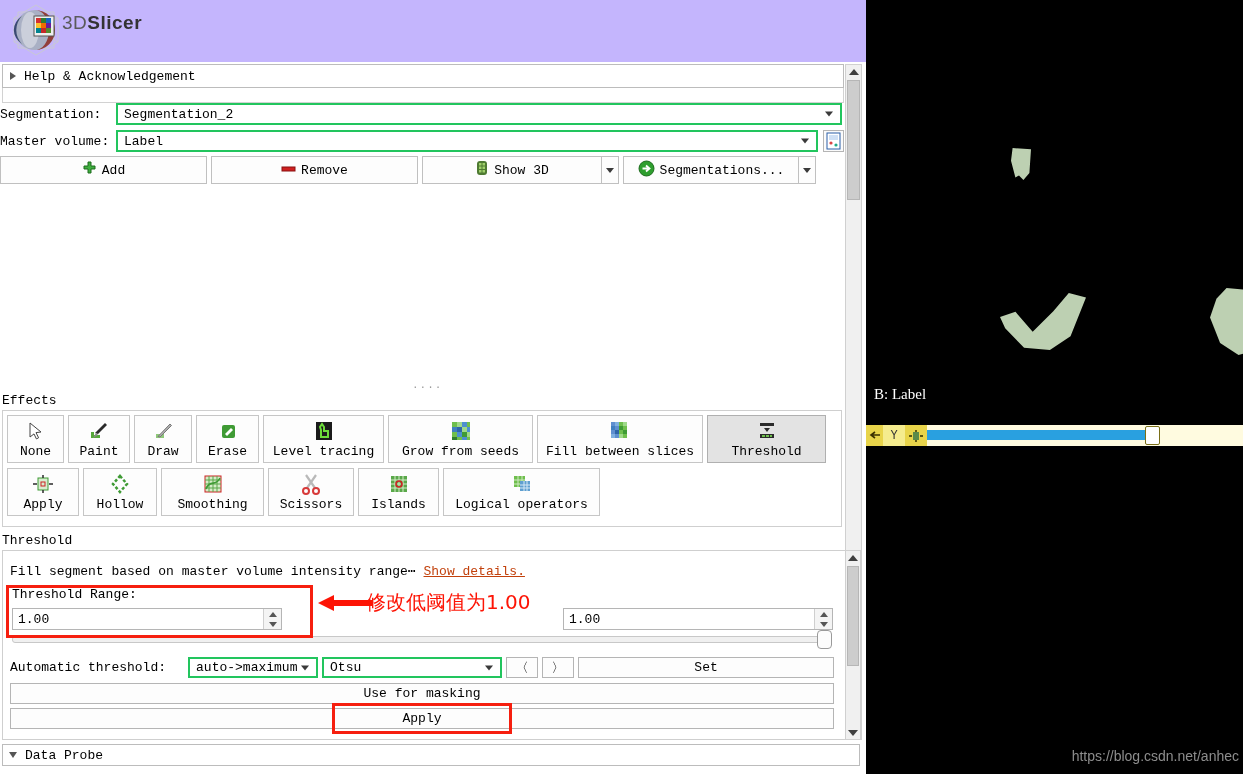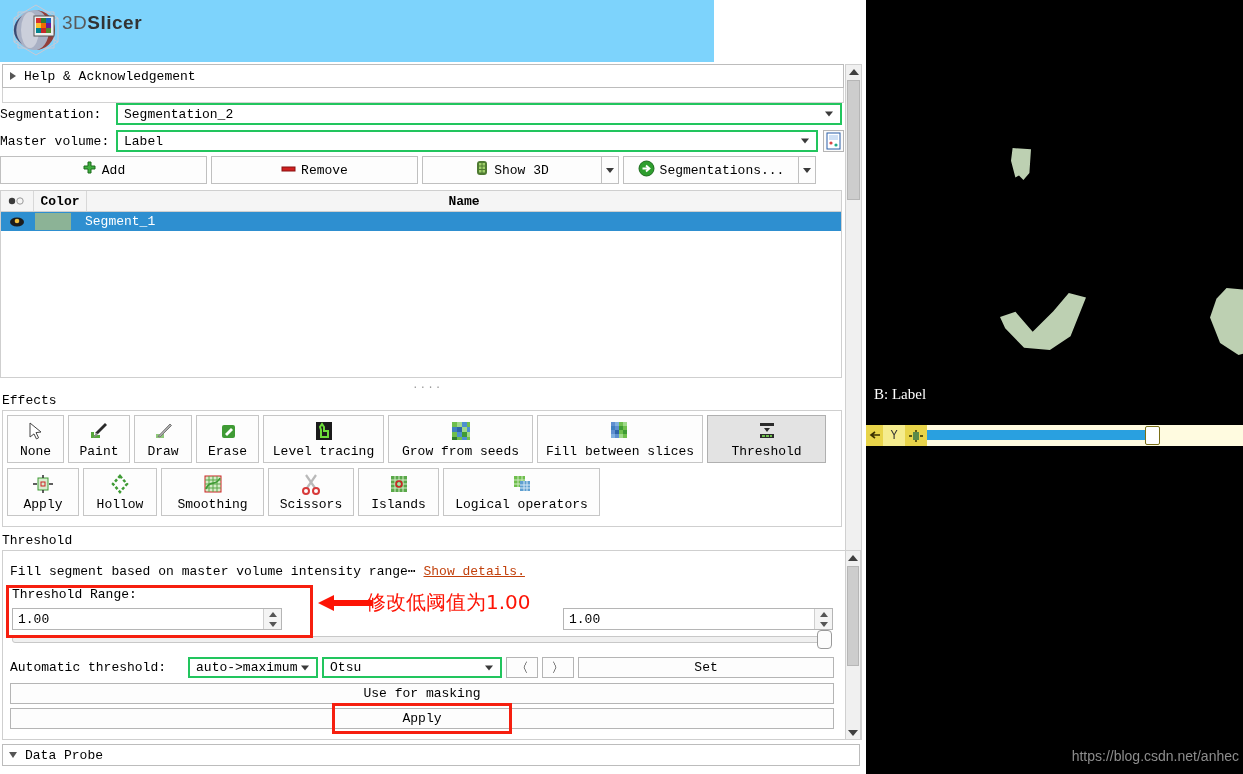--- a/index.html
+++ b/index.html
@@ -8,21 +8,21 @@
     background:#ffffff;
     font-family:"Liberation Mono","DejaVu Sans Mono",monospace;
     font-size:13px;color:#000;
     -webkit-font-smoothing:none;
   }
   .app{position:relative;width:1243px;height:774px;}
 
   
   .left-panel{position:absolute;left:0;top:0;width:866px;height:774px;background:#fff;}
 
-  .logo-bar{position:absolute;left:0;top:0;width:714px;height:62px;background:#7dd3fc;}
+  .logo-bar{position:absolute;left:0;top:0;width:866px;height:62px;background:#c4b5fd;}
   .logo-mark{position:absolute;left:8px;top:2px;width:56px;height:56px;}
   .logo-text{position:absolute;left:62px;top:12px;font-family:"Liberation Sans",sans-serif;
     font-size:19px;color:#5a5a5a;letter-spacing:.5px;}
   .logo-text b{color:#333;font-weight:bold;}
 
   .collapsible{position:absolute;left:2px;top:64px;width:840px;height:22px;
     border:1px solid #bcbcbc;background:#fff;display:flex;align-items:center;}
   .arrow-r{width:0;height:0;border-left:6px solid #555;border-top:4px solid transparent;
     border-bottom:4px solid transparent;margin-left:7px;margin-right:8px;}
   .arrow-d{width:0;height:0;border-top:6px solid #555;border-left:4px solid transparent;
@@ -244,42 +244,20 @@
             </svg>
           </span>
           <span>Segmentations...</span>
         </div>
         <div class="splitarrow">
             <i></i>
           </div>
       </div>
     </div>
 
-    <div class="seg-table">
-      <div class="seg-head">
-        <div class="c-eye">
-          <svg width="20" height="10" viewBox="0 0 20 10">
-            <circle cx="5" cy="5" r="3.2" fill="#3a3a3a"></circle>
-            <circle cx="13" cy="5" r="3.2" fill="none" stroke="#9a9a9a"></circle>
-          </svg>
-        </div>
-        <div class="c-color">Color</div>
-        <div class="c-name">Name</div>
-      </div>
-      <div class="seg-row">
-        <div class="c-eye">
-          <svg width="16" height="12" viewBox="0 0 16 12">
-            <ellipse cx="8" cy="6" rx="7" ry="4.6" fill="#1c1c1c"></ellipse>
-            <circle cx="8" cy="5" r="2.3" fill="#f0c040"></circle>
-          </svg>
-        </div>
-        <div class="c-color"></div>
-        <div class="c-name">Segment_1</div>
-      </div>
-    </div>
     <div class="dots">····</div>
 
     <div class="effects-title">Effects</div>
     <div class="effects-box">
       <div class="eff-row">
         <div class="eff" style="width:57px">
           <span class="ico">
             <svg width="18" height="20" viewBox="0 0 18 20">
                 <path d="M3 2l11 9-5 .6 2.6 5.2-2.2 1.1L7 12.9 3 16z" fill="#fff" stroke="#444"></path>
               </svg>

